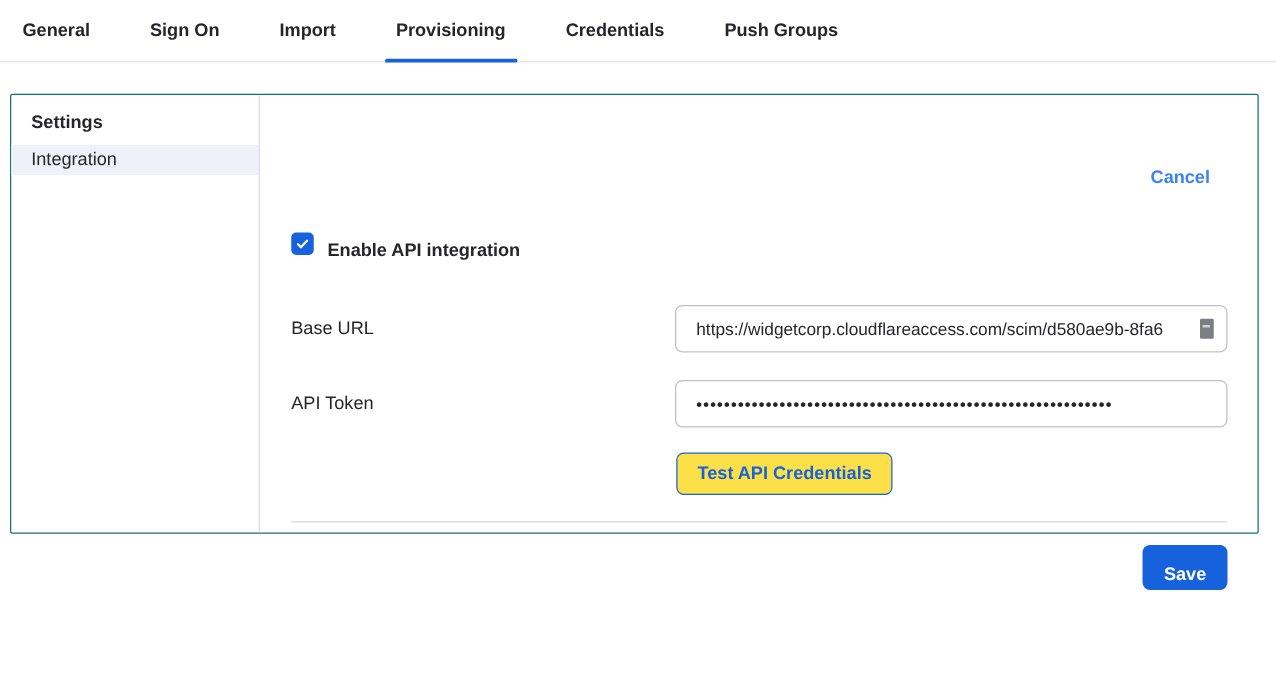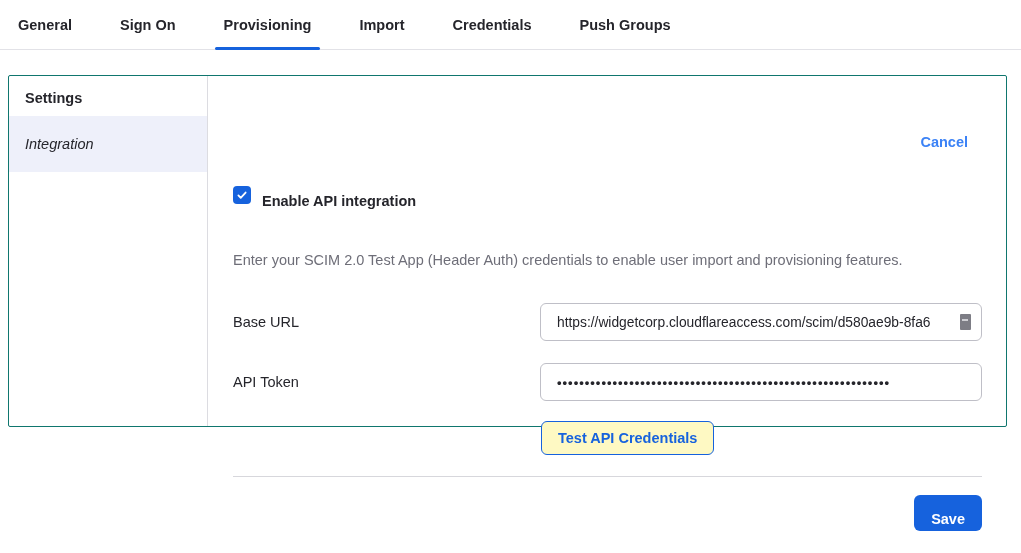--- a/index.html
+++ b/index.html
@@ -36,21 +36,21 @@
   }
 
   
   .sidebar { width:199px; border-right:1px solid #dcdce1; padding-top:11px; }
   .sidebar-title {
     font-size:14.5px; font-weight:700; color:#25252b;
     padding:3px 16px 10px 16px;
   }
   .sidebar-item {
     font-size:14.5px; color:#25252b;
-    padding:20px 16px; cursor:pointer;font-style:italic;
+    padding:4px 16px; cursor:pointer;
   }
   .sidebar-item.selected { background:#eef0fa; }
 
   
   .content { flex:1; position:relative; }
   .cancel-row { text-align:right; padding:57px 38px 0 0; line-height:17px; }
   .cancel-link {
     color:#3b82f6; font-size:14.5px; font-weight:700;
     text-decoration:none; cursor:pointer;
   }
@@ -94,21 +94,21 @@
     border-radius:1px; pointer-events:none;
   }
   .overflow-cursor::after {
     content:""; position:absolute; left:2px; top:5px;
     width:6px; height:2px; background:#cfcfd4;
   }
 
   .test-row { margin:20px 0 0 333px; }
   .test-btn {
     height:34px; padding:0 16px;
-    background:#fef9c3; border:1px solid #1662dd; border-radius:6px;
+    background:#fde047; border:1px solid #1662dd; border-radius:6px;
     color:#1662dd; font-size:14.5px; font-weight:700;
     font-family:"Liberation Sans", sans-serif; cursor:pointer;
   }
 
   .divider { border:none; border-top:1px solid #d7d7dc; margin:21px 24px 0 25px; }
 
   .save-row { text-align:right; margin:18px 24px 0 0; }
   .save-btn {
     height:36px; padding:16px 17px;
     background:#1662dd; border:none; border-radius:6px;
@@ -117,22 +117,22 @@
   }
 </style>
 </head>
 <body>
 
 <div class="screen">
 
   <nav class="tabbar">
     <div class="tab">General</div>
     <div class="tab">Sign On</div>
+    <div class="tab">Import</div>
     <div class="tab active">Provisioning</div>
-    <div class="tab">Import</div>
     <div class="tab">Credentials</div>
     <div class="tab">Push Groups</div>
   </nav>
 
   <section class="panel">
 
     <aside class="sidebar">
       <div class="sidebar-title">Settings</div>
       <div class="sidebar-item selected">Integration</div>
     </aside>
@@ -145,21 +145,20 @@
 
       <div class="checkbox-row">
         <span class="checkbox">
           <svg width="12" height="12" viewBox="0 0 16 16">
             <path d="M3.2 8.6l3.1 3.1 6.5-7" stroke="#ffffff" stroke-width="2.4" fill="none" stroke-linecap="round" stroke-linejoin="round"></path>
           </svg>
         </span>
         <label class="checkbox-label">Enable API integration</label>
       </div>
 
-      <p class="description">Enter your SCIM 2.0 Test App (Header Auth) credentials to enable user import and provisioning features.</p>
 
       <div class="field-row">
         <span class="field-label">Base URL</span>
         <span class="input-wrap">
           <input class="text-input" type="text" value="https://widgetcorp.cloudflareaccess.com/scim/d580ae9b-8fa6" style="">
           <span class="overflow-cursor"></span>
         </span>
       </div>
 
       <div class="field-row">

